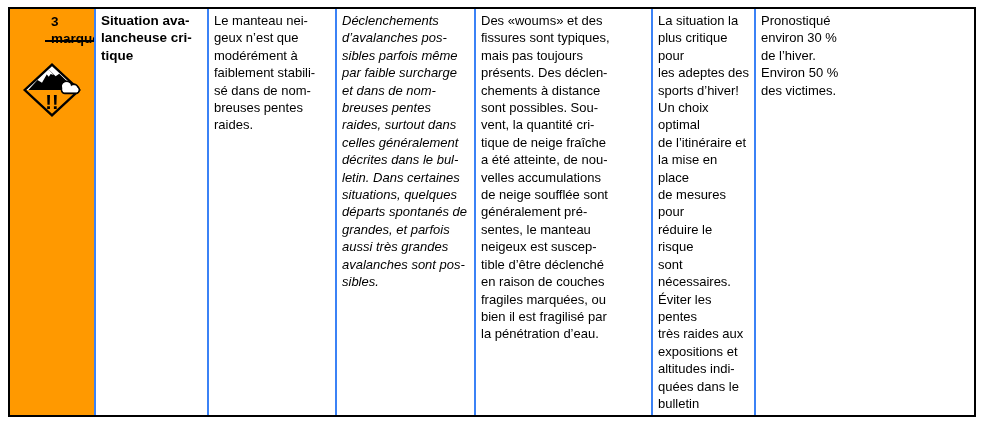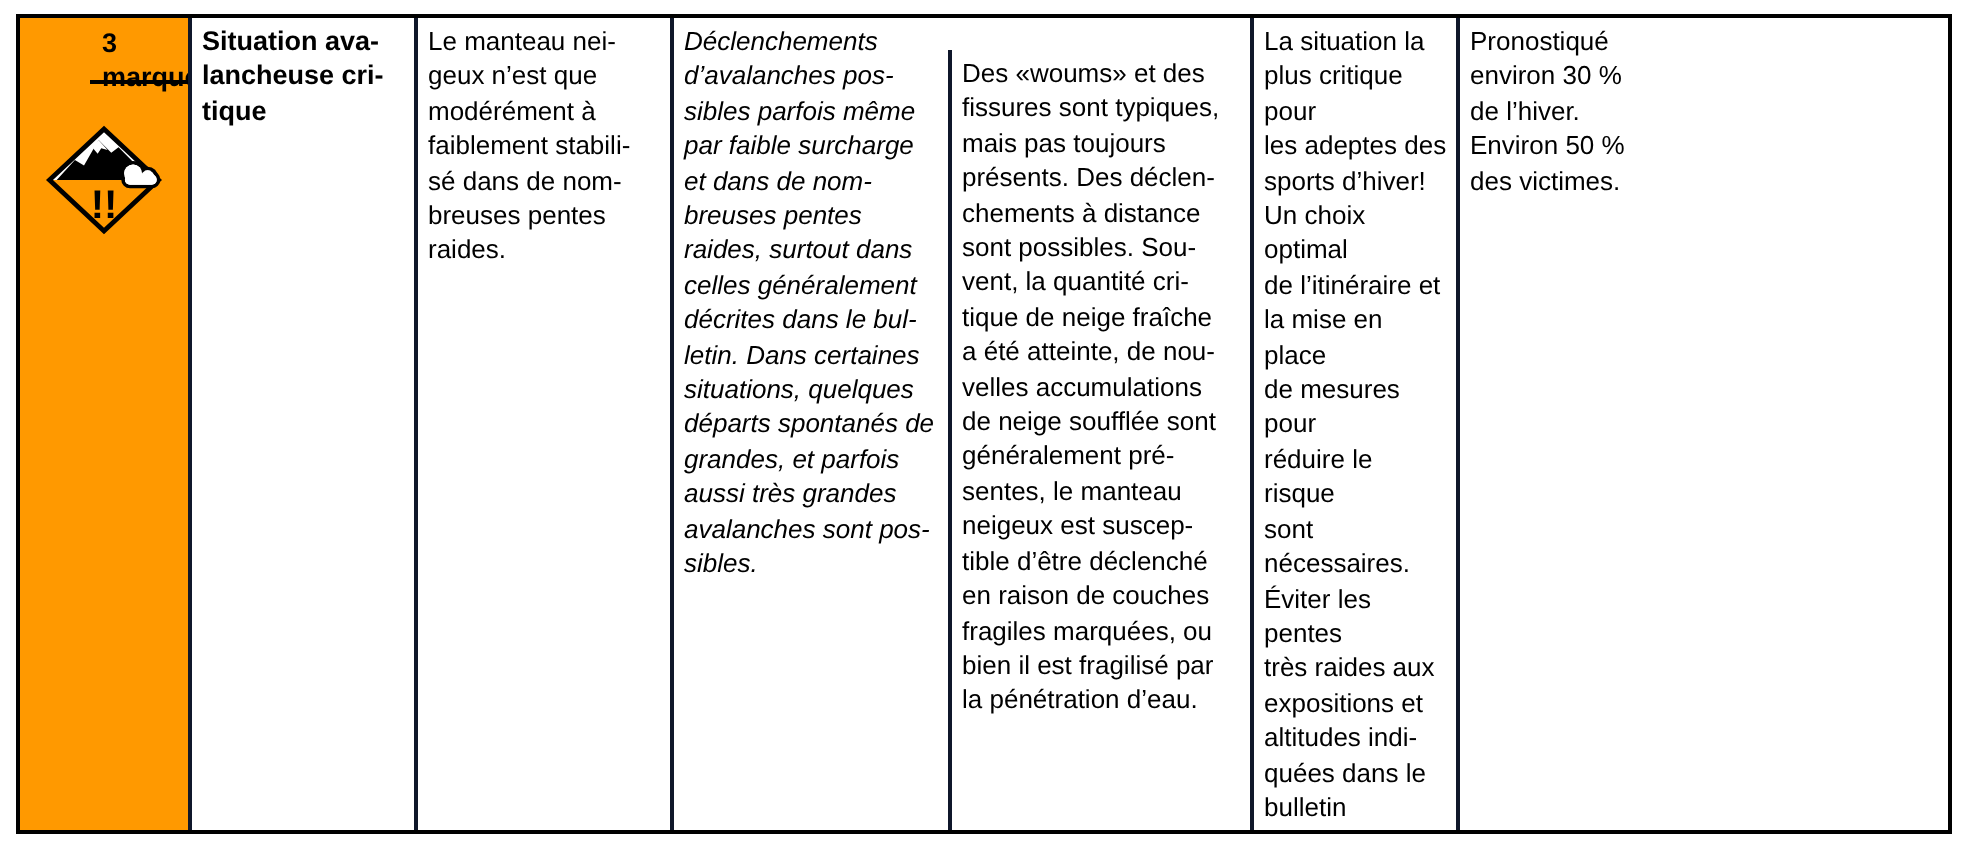--- a/index.html
+++ b/index.html
@@ -22,21 +22,21 @@
     top: 7px;
     width: 968px;
     height: 410px;
     box-sizing: border-box;
     border: 2px solid #000;
     display: flex;
     background: #fff;
   }
   .col {
     box-sizing: border-box;
-    border-left: 2px solid #0f172a;
+    border-left: 2px solid #3b82f6;
     padding: 3px 4px 3px 5px;
     font-size: 13px;
     line-height: 17.4px;
     white-space: pre-line;
     overflow: hidden;
   }
   .col-level {
     width: 84px;
     border-left: none;
     padding: 0;
@@ -56,21 +56,21 @@
   .level-icon-wrap {
     flex: 1;
     display: flex;
     justify-content: center;
     align-items: flex-start;
     padding-top: 19px;
   }
   .col-situation { width: 113px; font-weight: bold; font-size: 13.5px; }
   .col-snowpack { width: 128px; }
   .col-triggering { width: 139px; font-style: italic; }
-  .col-signs { width: 151px; margin-top: 16px; }
+  .col-signs { width: 177px; }
   .col-winter-sports { width: 103px; }
   .col-infrastructure { width: 133px; }
   .col-forecast { flex: 1; }
 </style>
 </head>
 <body>
 
 <div class="page">
   <div class="danger-table">
 

